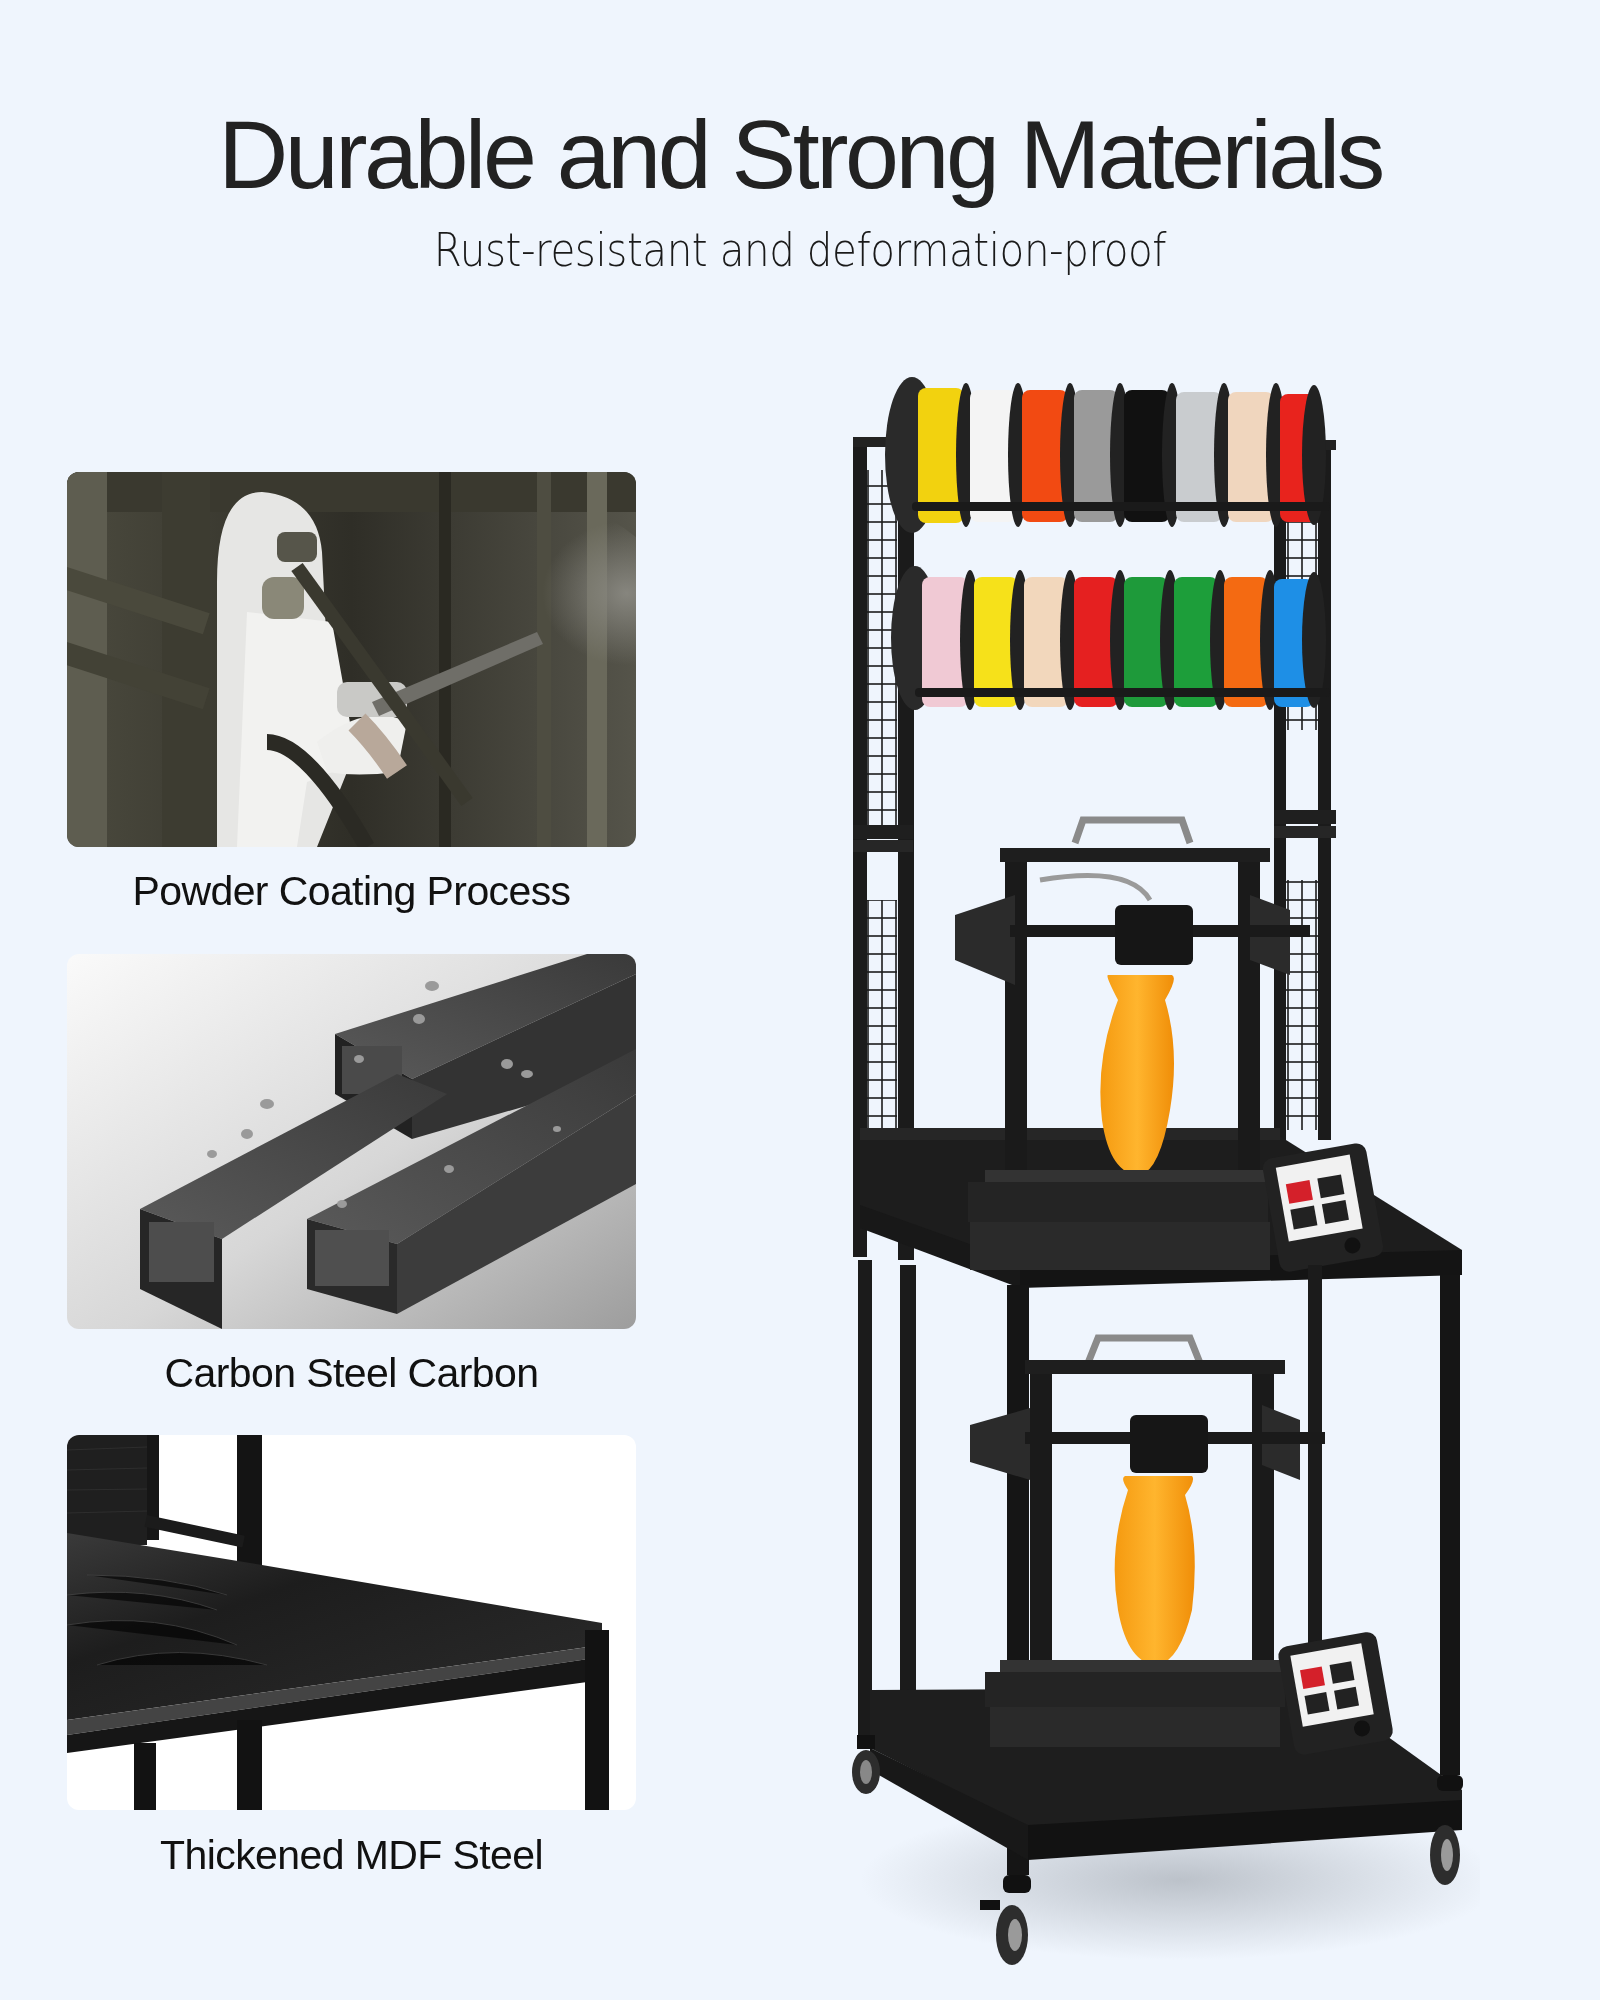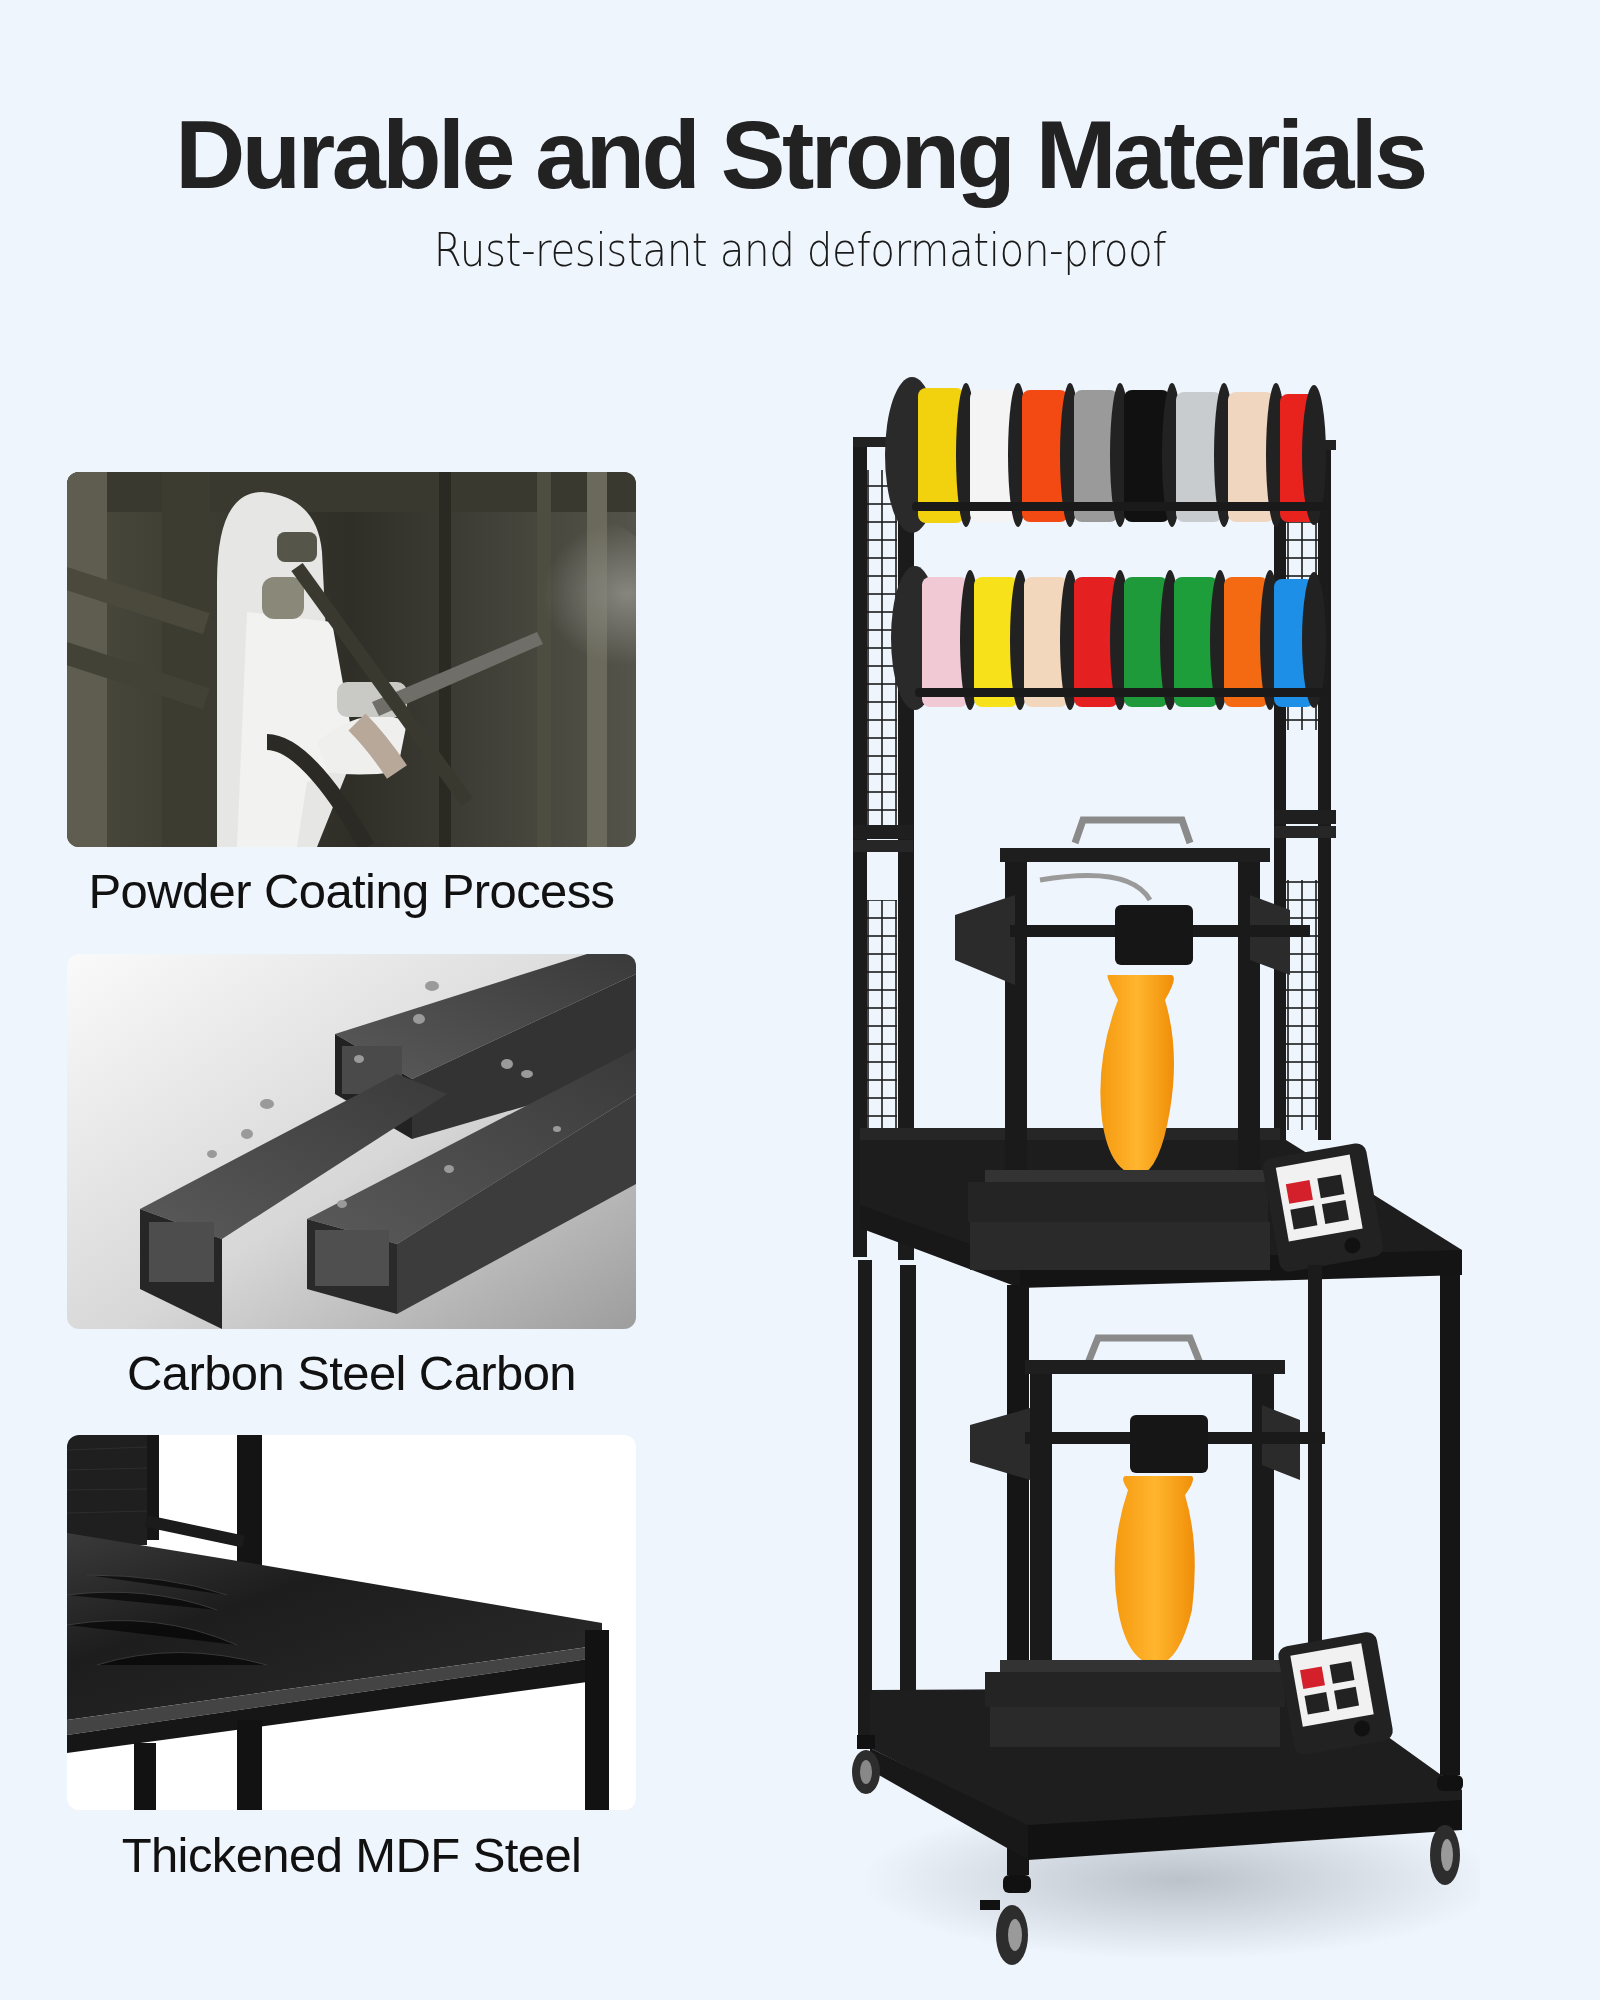--- a/index.html
+++ b/index.html
@@ -5,39 +5,39 @@
   html, body { margin: 0; padding: 0; }
   body {
     width: 1600px; height: 2000px; overflow: hidden;
     background: #EFF5FD;
     position: relative;
     font-family: "Liberation Sans", "DejaVu Sans", sans-serif;
   }
   .title {
     position: absolute; left: 0; top: 100px; width: 1600px;
     text-align: center;
-    font-size: 97px; font-weight: 700; letter-spacing: -3.5px;
+    font-size: 97px; font-weight: 400; letter-spacing: -3.5px;
     color: #222222; line-height: 110px;
   }
   .subtitle {
     position: absolute; left: 0; top: 222px; width: 1600px;
     text-align: center;
     font-size: 47px; font-weight: 400; letter-spacing: -0.5px;
     color: #1a1a1a; line-height: 56px;
     font-family: "DejaVu Sans", sans-serif; font-weight: 300;
     transform: scaleX(0.86); transform-origin: 800px 0;
   }
   .card {
     position: absolute; left: 67px; width: 569px; height: 375px;
     border-radius: 12px; overflow: hidden;
   }
   .card svg { display: block; width: 100%; height: 100%; }
   .label {
     position: absolute; left: 67px; width: 569px;
-    text-align: center; font-size: 49px; color: #111111; line-height: 50px;
+    text-align: center; font-size: 41px; color: #111111; line-height: 50px;
     letter-spacing: -0.6px;
   }
   .product {
     position: absolute; left: 840px; top: 360px; width: 640px; height: 1640px;
   }
   .product svg { display: block; width: 100%; height: 100%; }
 </style>
 </head>
 <body>
 

